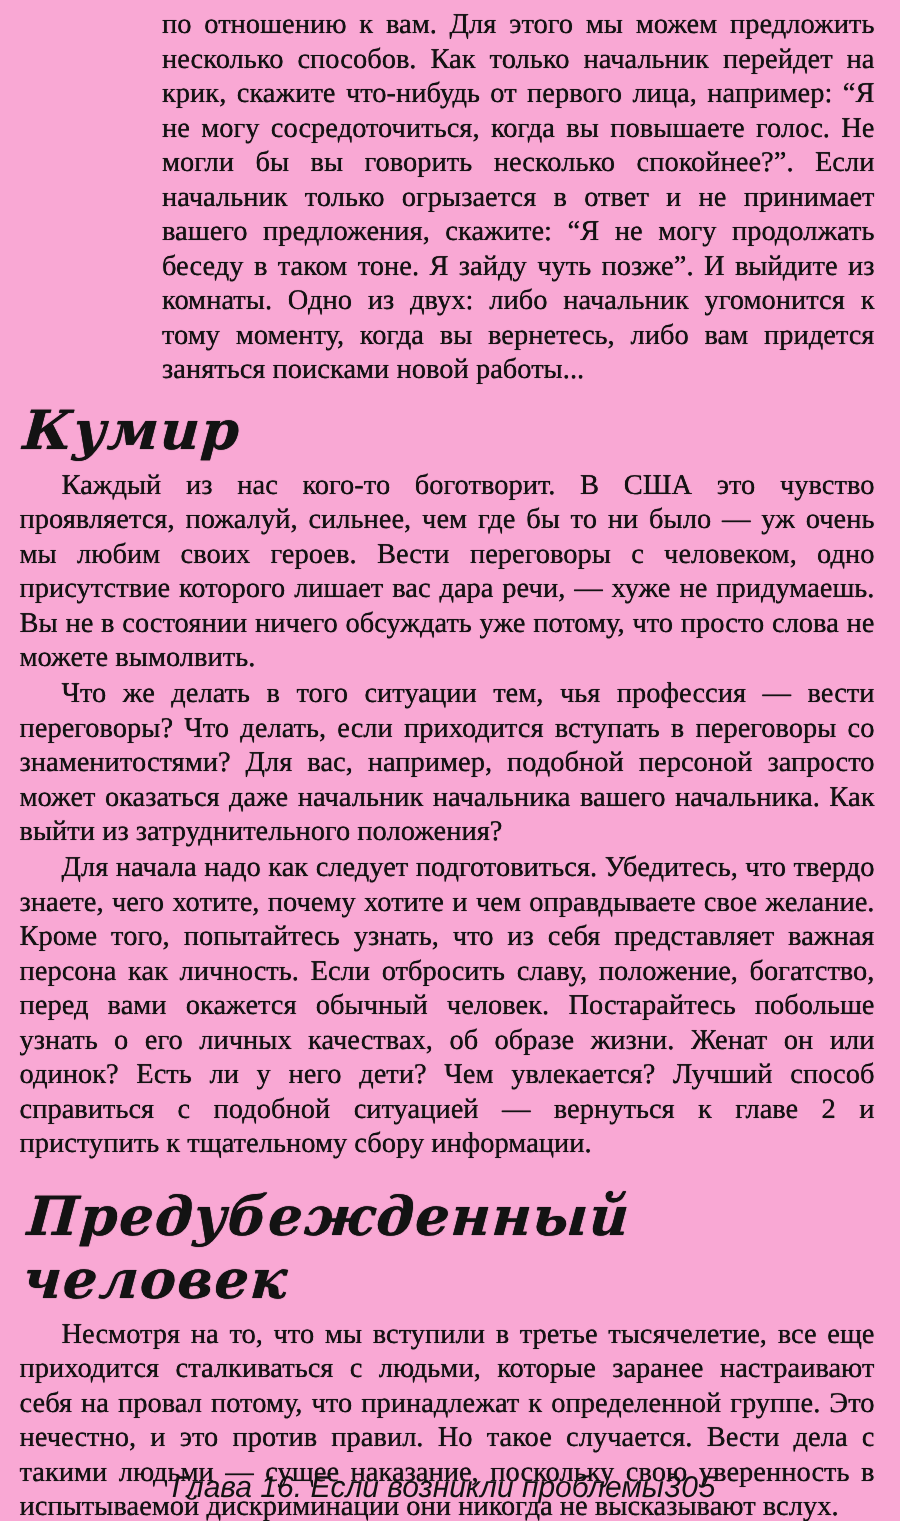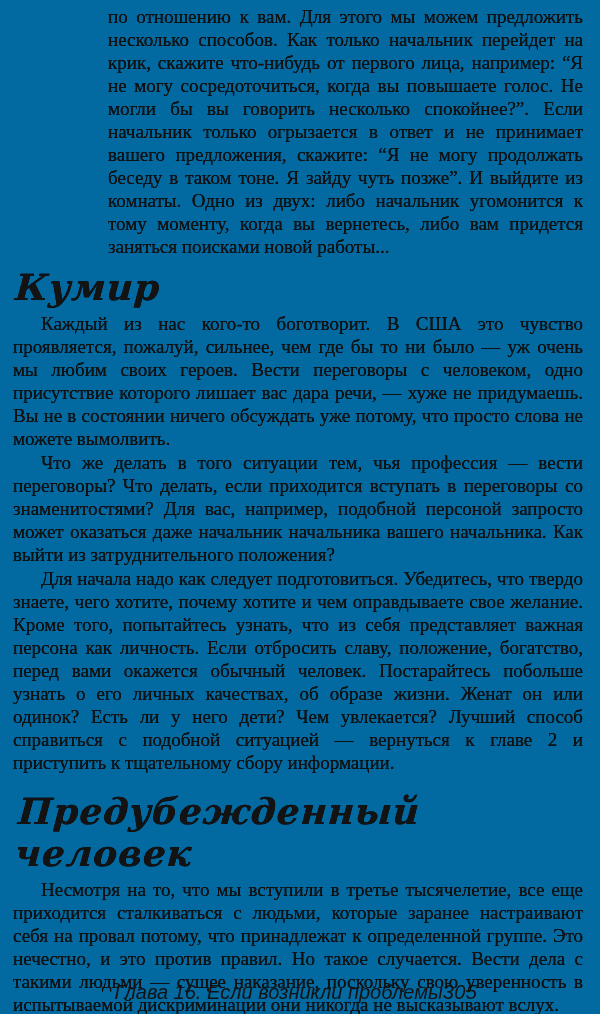--- a/index.html
+++ b/index.html
@@ -5,21 +5,21 @@
   html, body {
     margin: 0;
     padding: 0;
     background: #e8e8e6;
   }
   .page {
     position: relative;
     width: 600px;
     height: 1014px;
     margin: 0 auto;
-    background: #0369a1;
+    background: #f9a8d4;
     color: #131313;
     font-family: "Liberation Serif", serif;
     overflow: hidden;
     box-sizing: border-box;
   }
   .body-text {
     font-size: 19px;
     line-height: 23px;
     text-align: justify;
     text-shadow: 0 0 0.45px #000;

